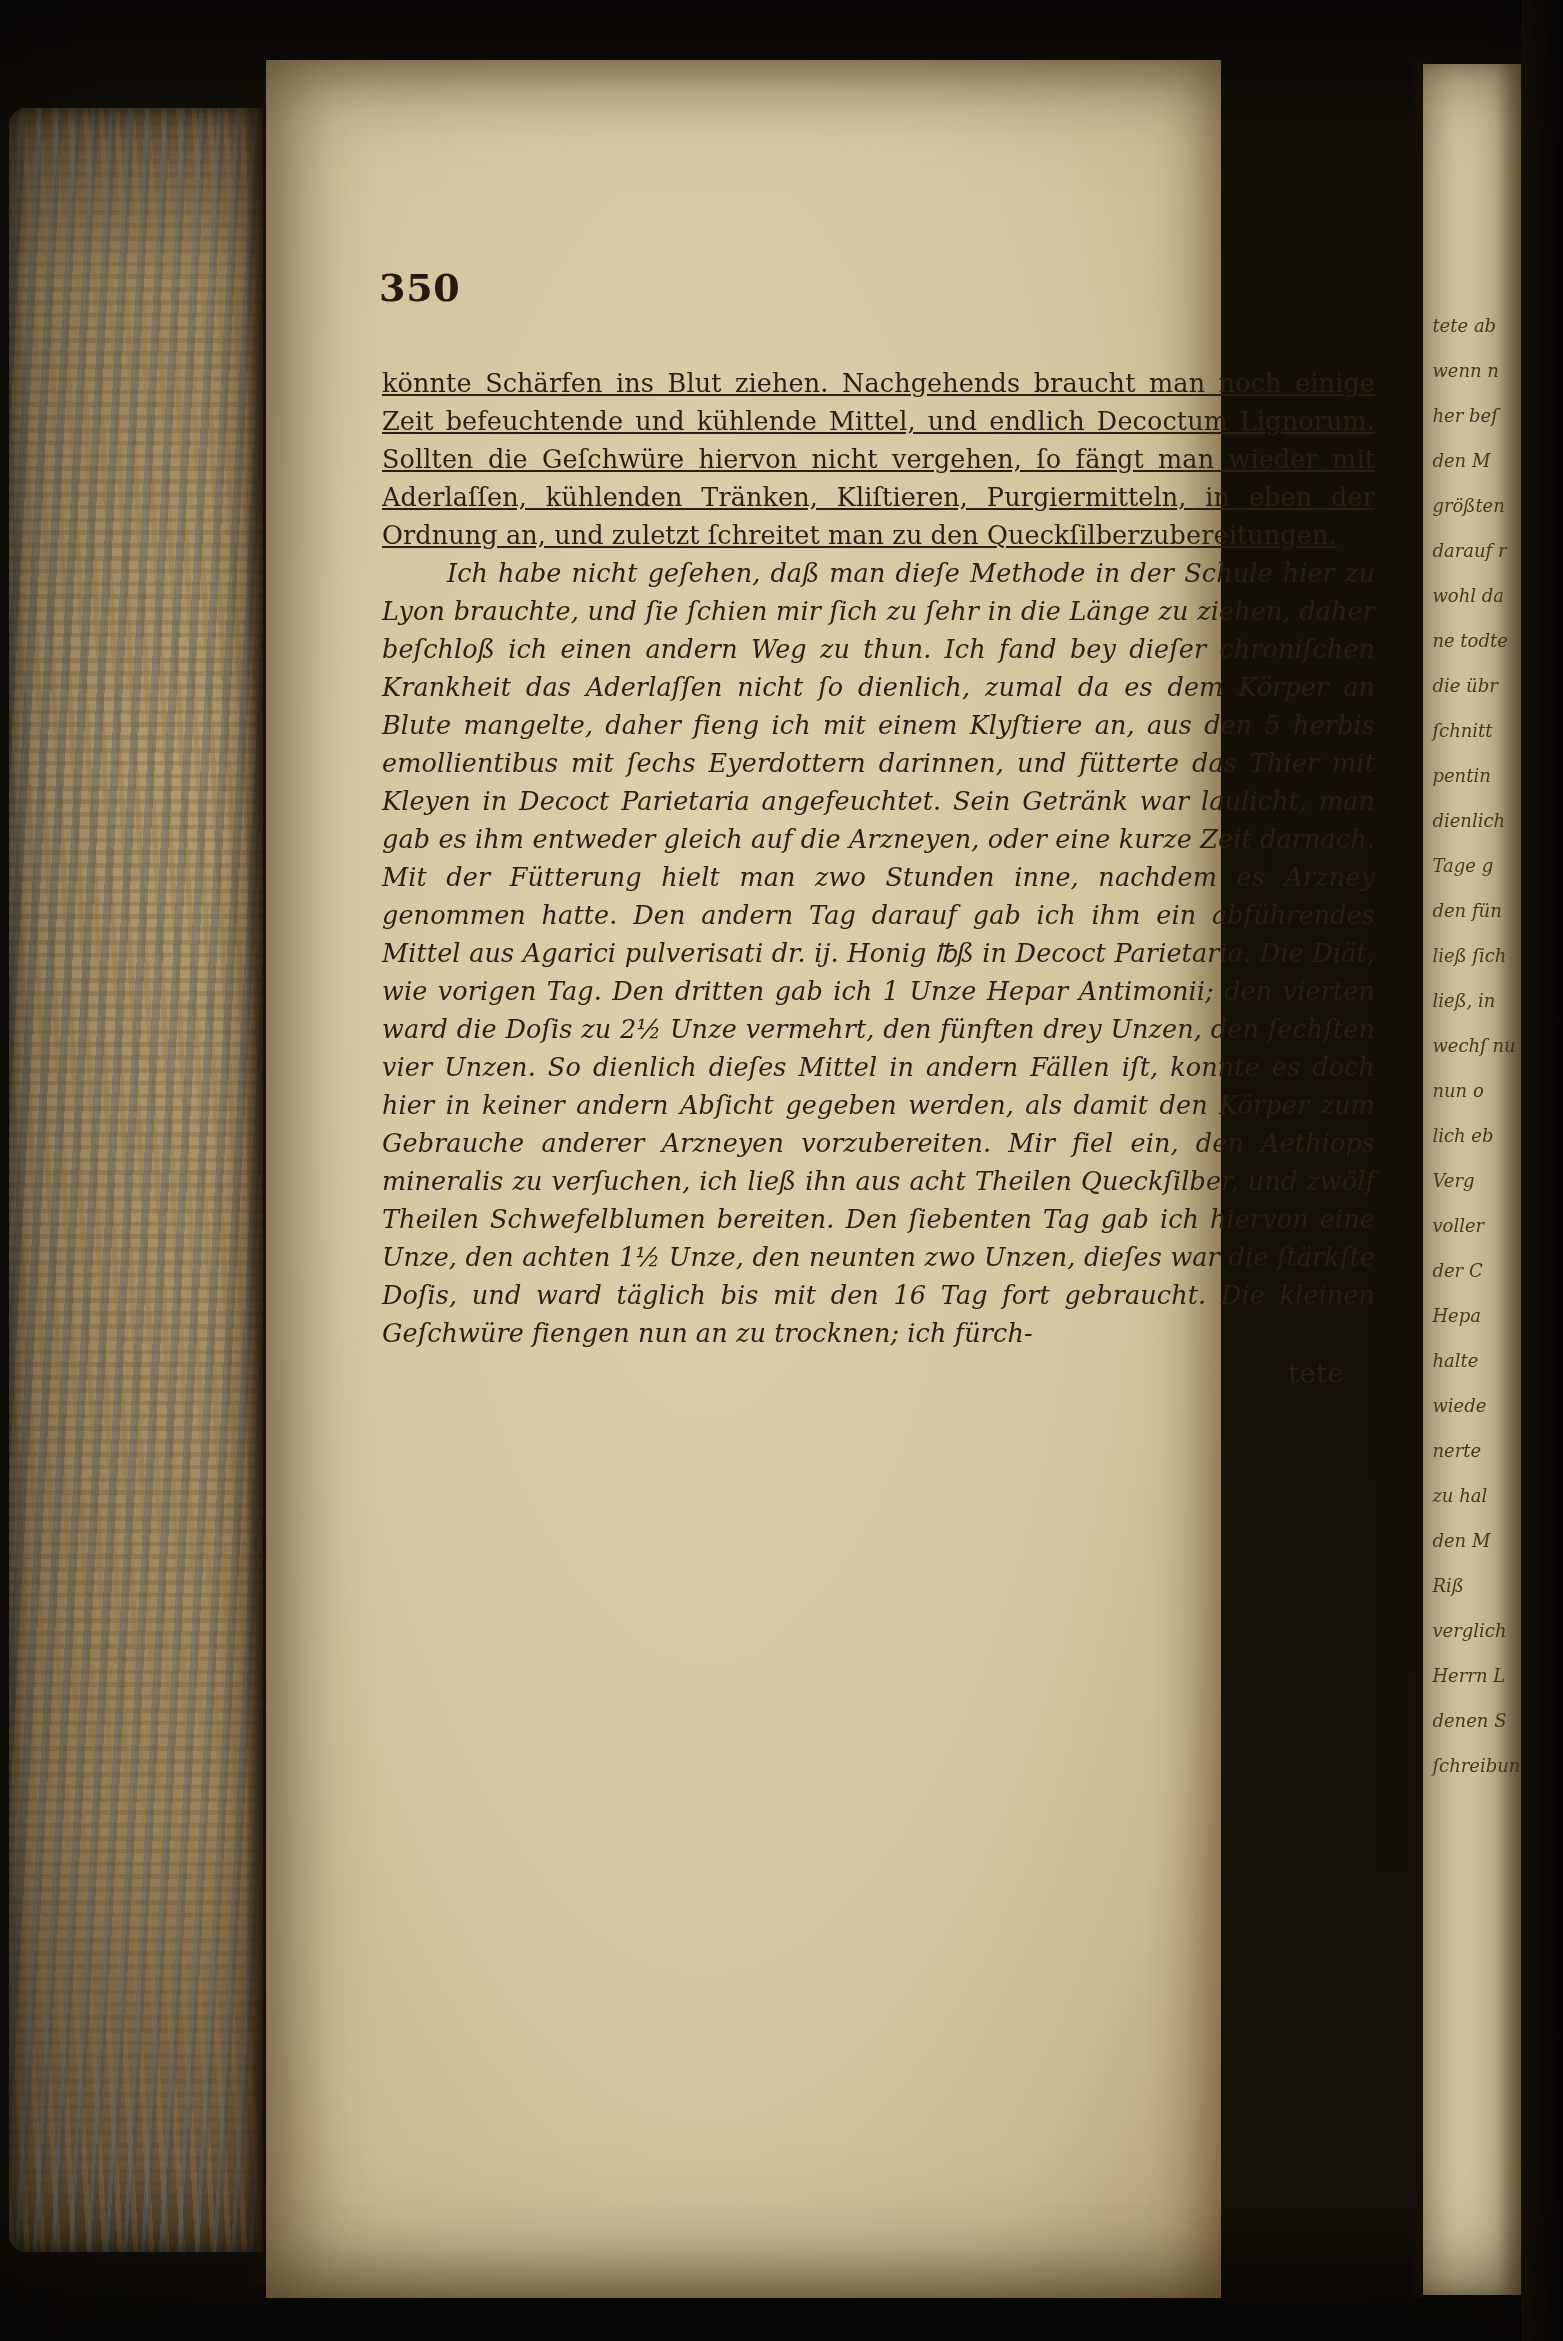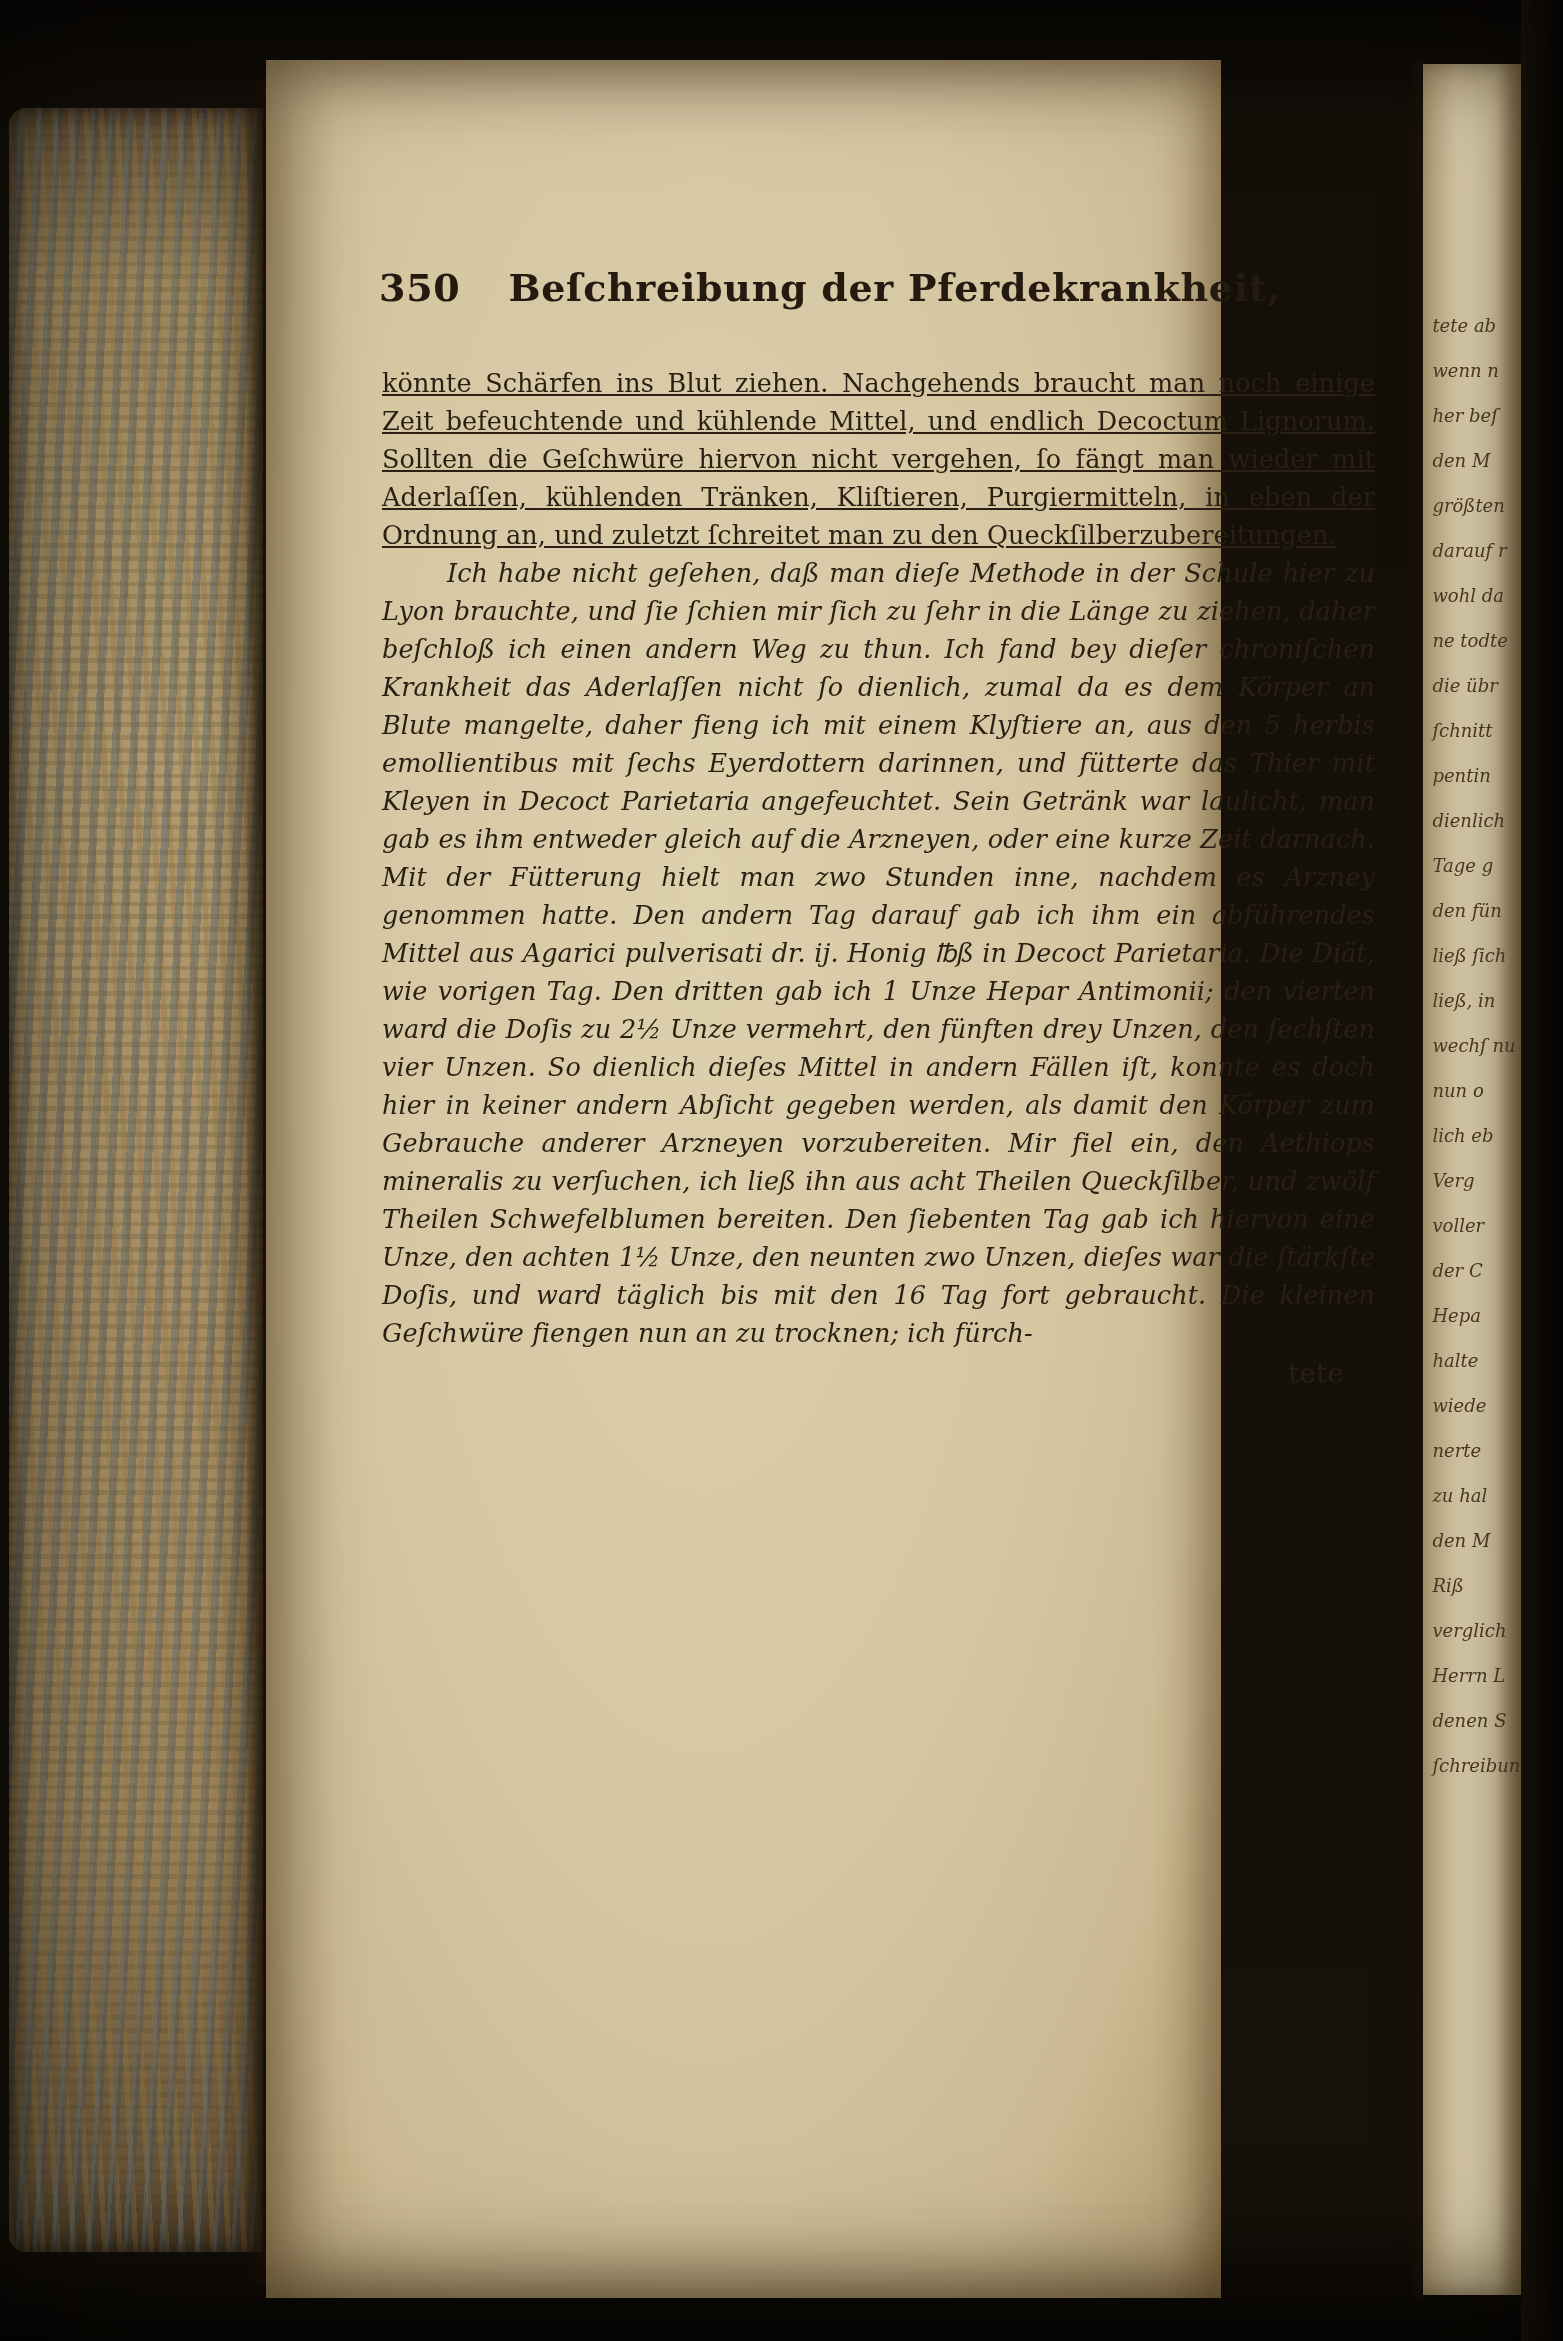--- a/index.html
+++ b/index.html
@@ -148,21 +148,20 @@
 
 <div class="photo">
 
   <div class="fore-edge"></div>
   <div class="spine-shadow"></div>
 
   <div class="page">
 
     <div class="page-header">
       <span class="page-number">350</span>
-      <span class="running-title">Beſchreibung der Pferdekrankheit,</span>
     </div>
 
     <div class="text-block">
       <p class="para-1">könnte Schärfen ins Blut ziehen. Nachgehends braucht man noch einige Zeit befeuchtende und kühlende Mittel, und endlich Decoctum Lignorum. Sollten die Geſchwüre hiervon nicht vergehen, ſo fängt man wieder mit Aderlaſſen, kühlenden Tränken, Kliſtieren, Purgiermitteln, in eben der Ordnung an, und zuletzt ſchreitet man zu den Queckſilberzubereitungen.</p>
       <p class="para-2">Ich habe nicht geſehen, daß man dieſe Methode in der Schule hier zu Lyon brauchte, und ſie ſchien mir ſich zu ſehr in die Länge zu ziehen, daher beſchloß ich einen andern Weg zu thun. Ich fand bey dieſer chroniſchen Krankheit das Aderlaſſen nicht ſo dienlich, zumal da es dem Körper an Blute mangelte, daher fieng ich mit einem Klyſtiere an, aus den 5 herbis emollientibus mit ſechs Eyerdottern darinnen, und fütterte das Thier mit Kleyen in Decoct Parietaria angefeuchtet. Sein Getränk war laulicht, man gab es ihm entweder gleich auf die Arzneyen, oder eine kurze Zeit darnach. Mit der Fütterung hielt man zwo Stunden inne, nachdem es Arzney genommen hatte. Den andern Tag darauf gab ich ihm ein abführendes Mittel aus Agarici pulverisati dr. ij. Honig ℔ß in Decoct Parietaria. Die Diät, wie vorigen Tag. Den dritten gab ich 1 Unze Hepar Antimonii; den vierten ward die Doſis zu 2½ Unze vermehrt, den fünften drey Unzen, den ſechſten vier Unzen. So dienlich dieſes Mittel in andern Fällen iſt, konnte es doch hier in keiner andern Abſicht gegeben werden, als damit den Körper zum Gebrauche anderer Arzneyen vorzubereiten. Mir fiel ein, den Aethiops mineralis zu verſuchen, ich ließ ihn aus acht Theilen Queckſilber, und zwölf Theilen Schwefelblumen bereiten. Den ſiebenten Tag gab ich hiervon eine Unze, den achten 1½ Unze, den neunten zwo Unzen, dieſes war die ſtärkſte Doſis, und ward täglich bis mit den 16 Tag fort gebraucht. Die kleinen Geſchwüre fiengen nun an zu trocknen; ich fürch-</p>
       <div class="catchword">tete</div>
     </div>
 
   </div>
 

